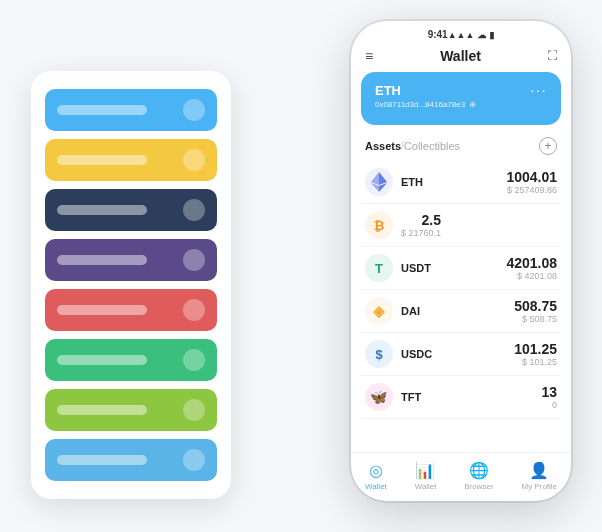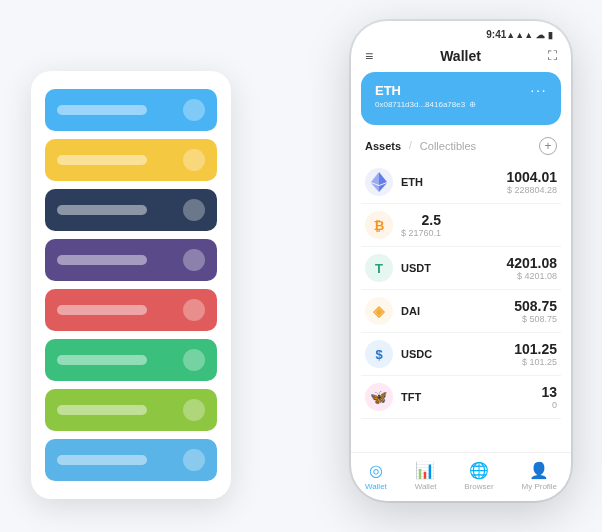--- a/index.html
+++ b/index.html
@@ -79,21 +79,21 @@
       background: #fff;
       border-radius: 36px;
       box-shadow: 0 12px 48px rgba(0,0,0,0.18), 0 0 0 2px #e0e4ea;
       overflow: hidden;
       display: flex;
       flex-direction: column;
     }
 
     .phone-status-bar {
       display: flex;
-      justify-content: flex-end;
+      justify-content: center;
       align-items: center;
       padding: 8px 18px 4px;
       font-size: 10px;
       color: #333;
       font-weight: 600;
     }
 
     .status-icons {
       display: flex;
       gap: 3px;
@@ -170,21 +170,20 @@
     
     .assets-header {
       display: flex;
       justify-content: space-between;
       align-items: center;
       padding: 4px 14px 6px;
     }
 
     .assets-tabs {
       display: flex;
-      gap: 8px;
       align-items: flex-start;
     }
 
     .assets-tab-active {
       font-size: 11px;
       font-weight: 700;
       color: #222;
     }
 
     .assets-tab-divider {
@@ -380,21 +379,21 @@
           <svg width="16" height="20" viewBox="0 0 16 20" fill="none">
             <polygon points="8,0 8,13 0,10" fill="#627EEA" opacity="0.6"></polygon>
             <polygon points="8,0 8,13 16,10" fill="#627EEA"></polygon>
             <polygon points="8,14 0,11 8,20" fill="#627EEA" opacity="0.6"></polygon>
             <polygon points="8,14 16,11 8,20" fill="#627EEA"></polygon>
           </svg>
         </div>
         <span class="asset-name">ETH</span>
         <div class="asset-amounts">
           <div class="asset-amount-primary">1004.01</div>
-          <div class="asset-amount-secondary">$ 228804.28</div>
+          <div class="asset-amount-secondary">$ 257409.86</div>
         </div>
       </div>
 
       <div class="asset-row">
         <div class="asset-icon" style="background:#fff4e8;">
           <span style="color:#F7931A; font-size:13px; font-weight:700;">₿</span>
         </div>
         <div class="asset-amounts">
           <div class="asset-amount-primary">2.5</div>
           <div class="asset-amount-secondary">$ 21760.1</div>

